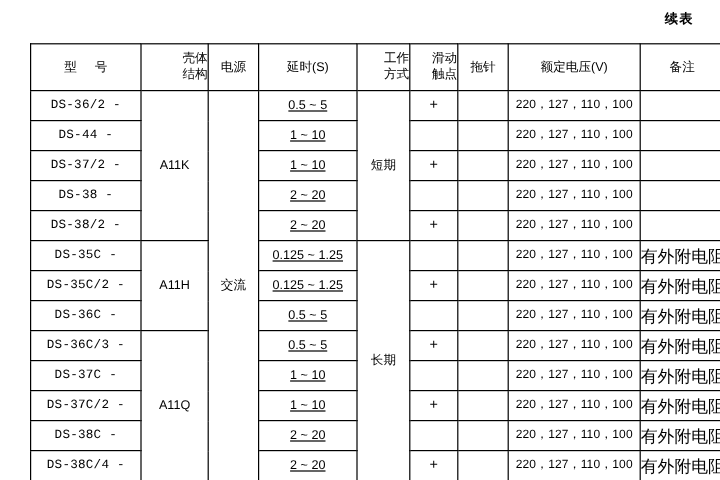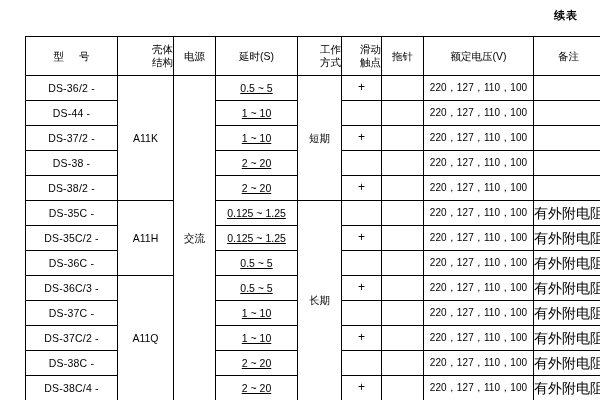--- a/index.html
+++ b/index.html
@@ -69,20 +69,21 @@
   .col-delay   { width: 82px; }
   .col-mode    { width: 44px; }
   .col-slide   { width: 40px; }
   .col-drag    { width: 42px; }
   .col-voltage { width: 110px; }
   .col-remark  { width: 70px; }
 
   .cell-model {
     font-size: 10.5px;
     letter-spacing: 0.2px;
+    font-family: Liberation Mono, monospace;
   }
   .cell-delay {
     font-size: 10.5px;
     text-decoration: underline;
   }
   .cell-voltage {
     font-size: 10px;
     letter-spacing: 0.1px;
   }
   .cell-remark {

